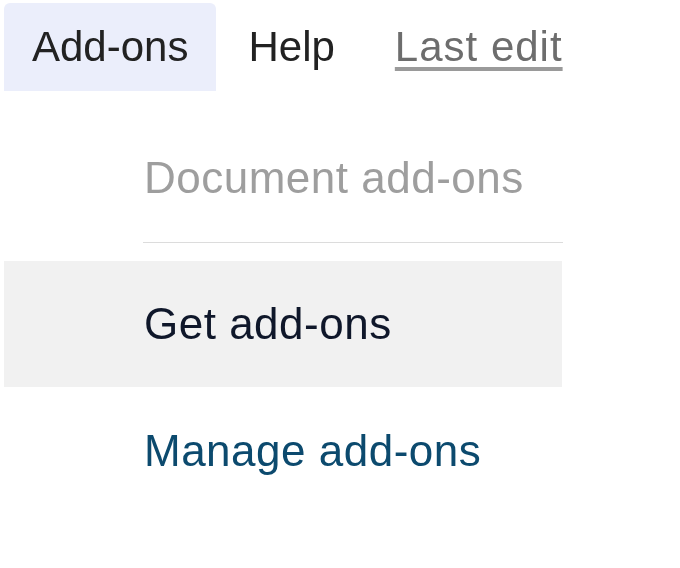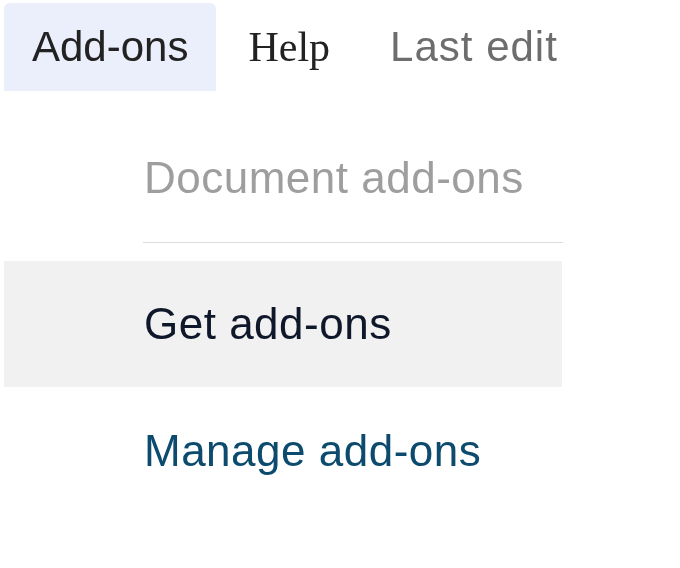--- a/index.html
+++ b/index.html
@@ -29,27 +29,27 @@
       color: #222;
       cursor: pointer;
     }
     .menubar-item.active {
       background: #ebeefb;
       border-top-left-radius: 6px;
       border-top-right-radius: 6px;
     }
     .menubar-item.help {
       padding: 0 30px 0 30px;
-      font-family: Liberation Serif, serif;
     }
     .last-edit {
       display: flex;
       align-items: center;
       font-size: 42px;
       color: #6d6d6d;
+      text-decoration: underline;
       text-decoration-color: #9a9a9a;
       text-underline-offset: 6px;
       letter-spacing: 1px;
       padding-left: 28px;
     }
     .dropdown {
       margin-top: 36px;
       width: 560px;
     }
     .dropdown-header {

